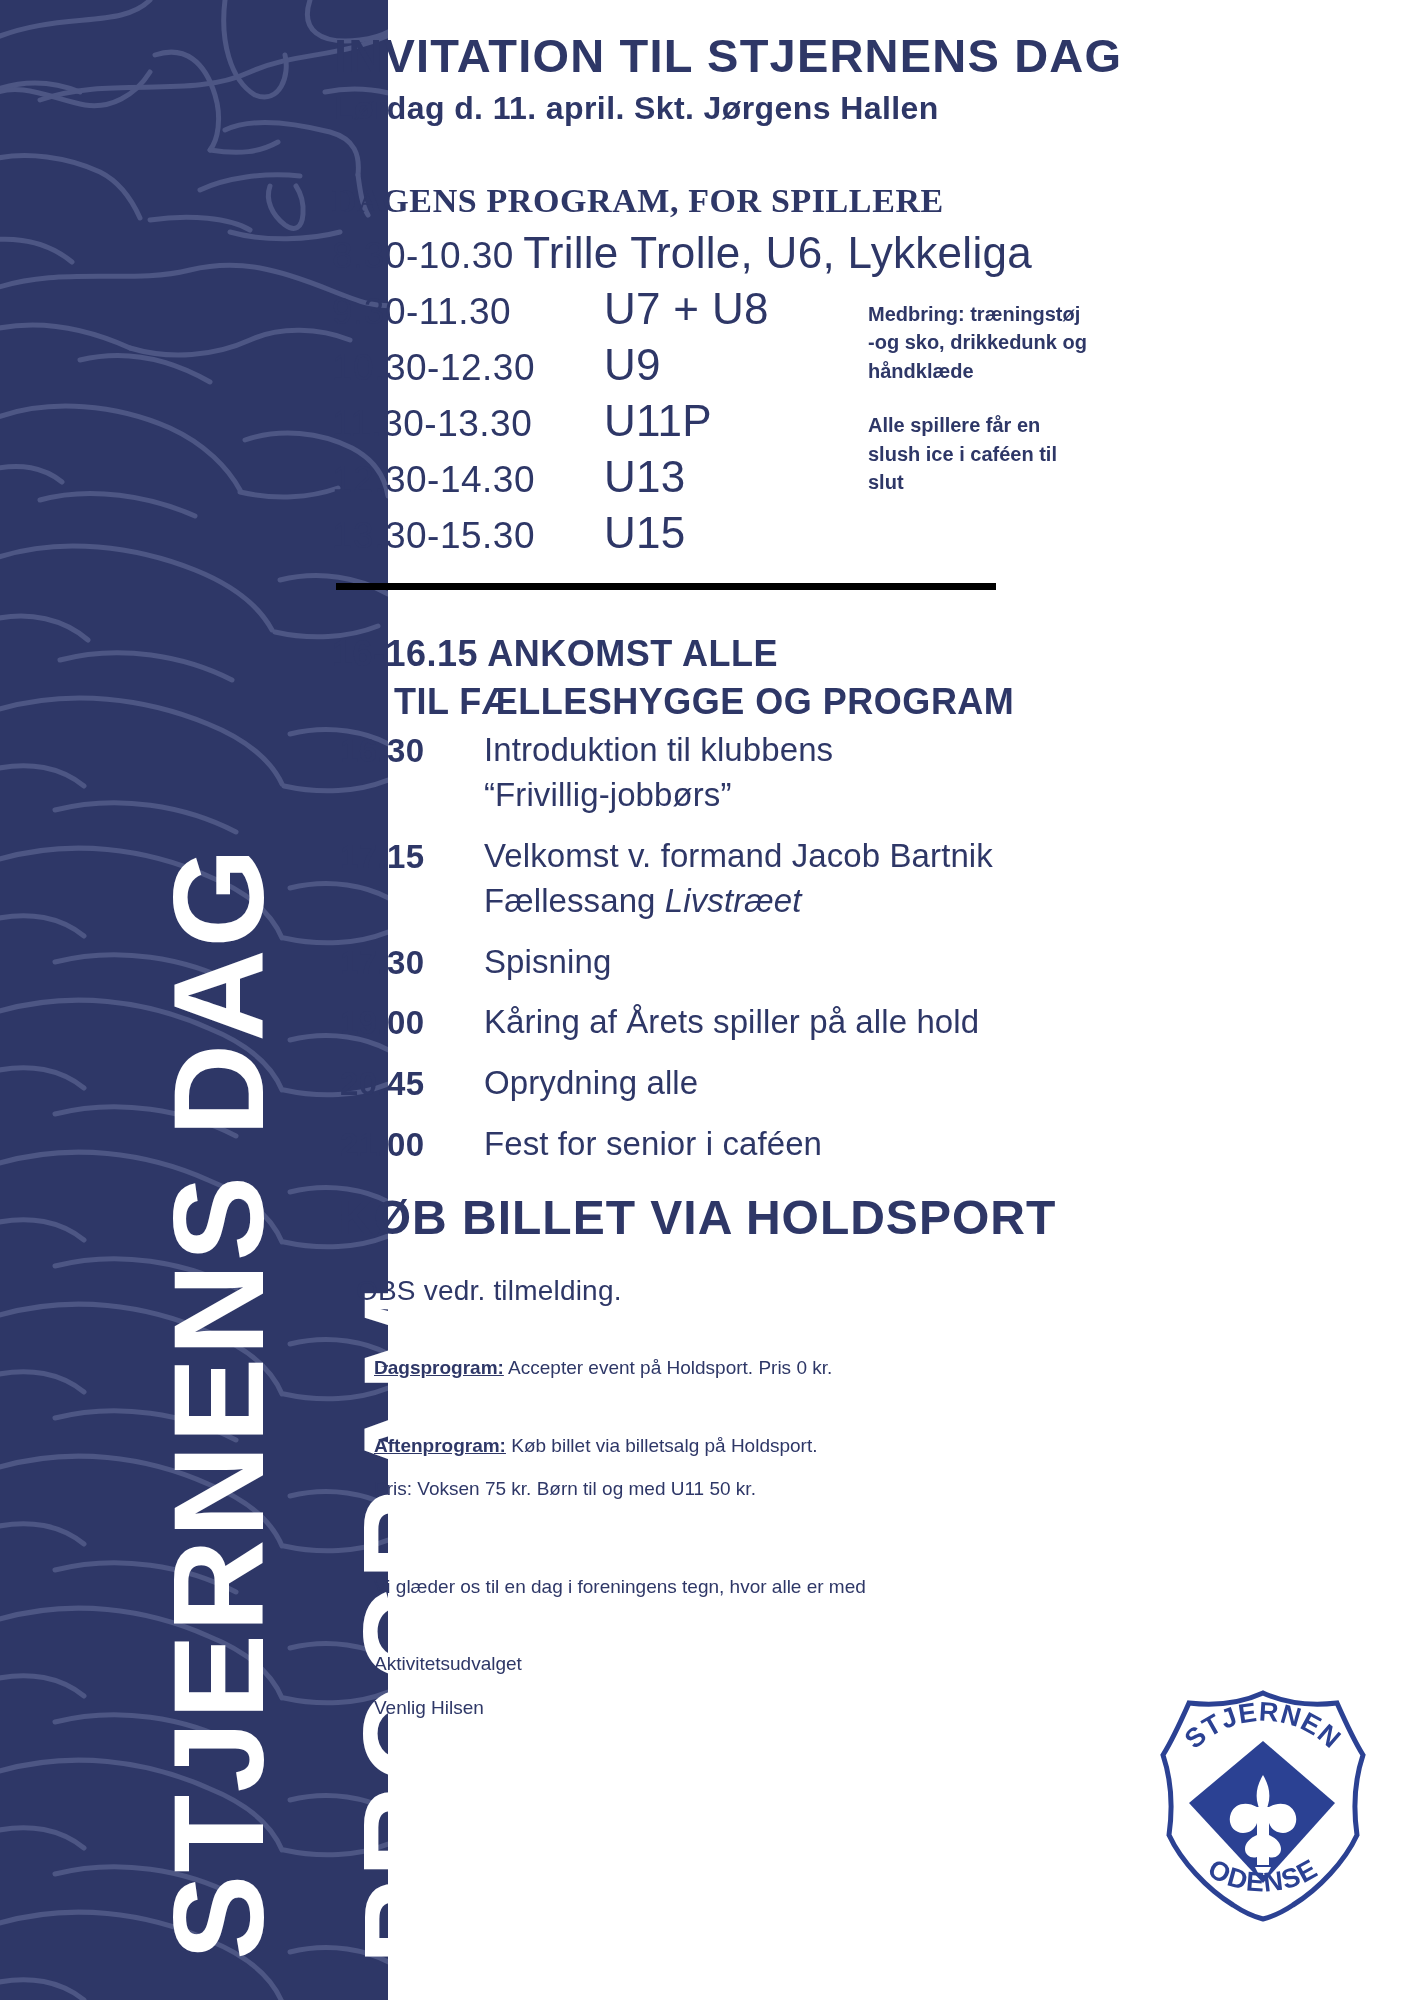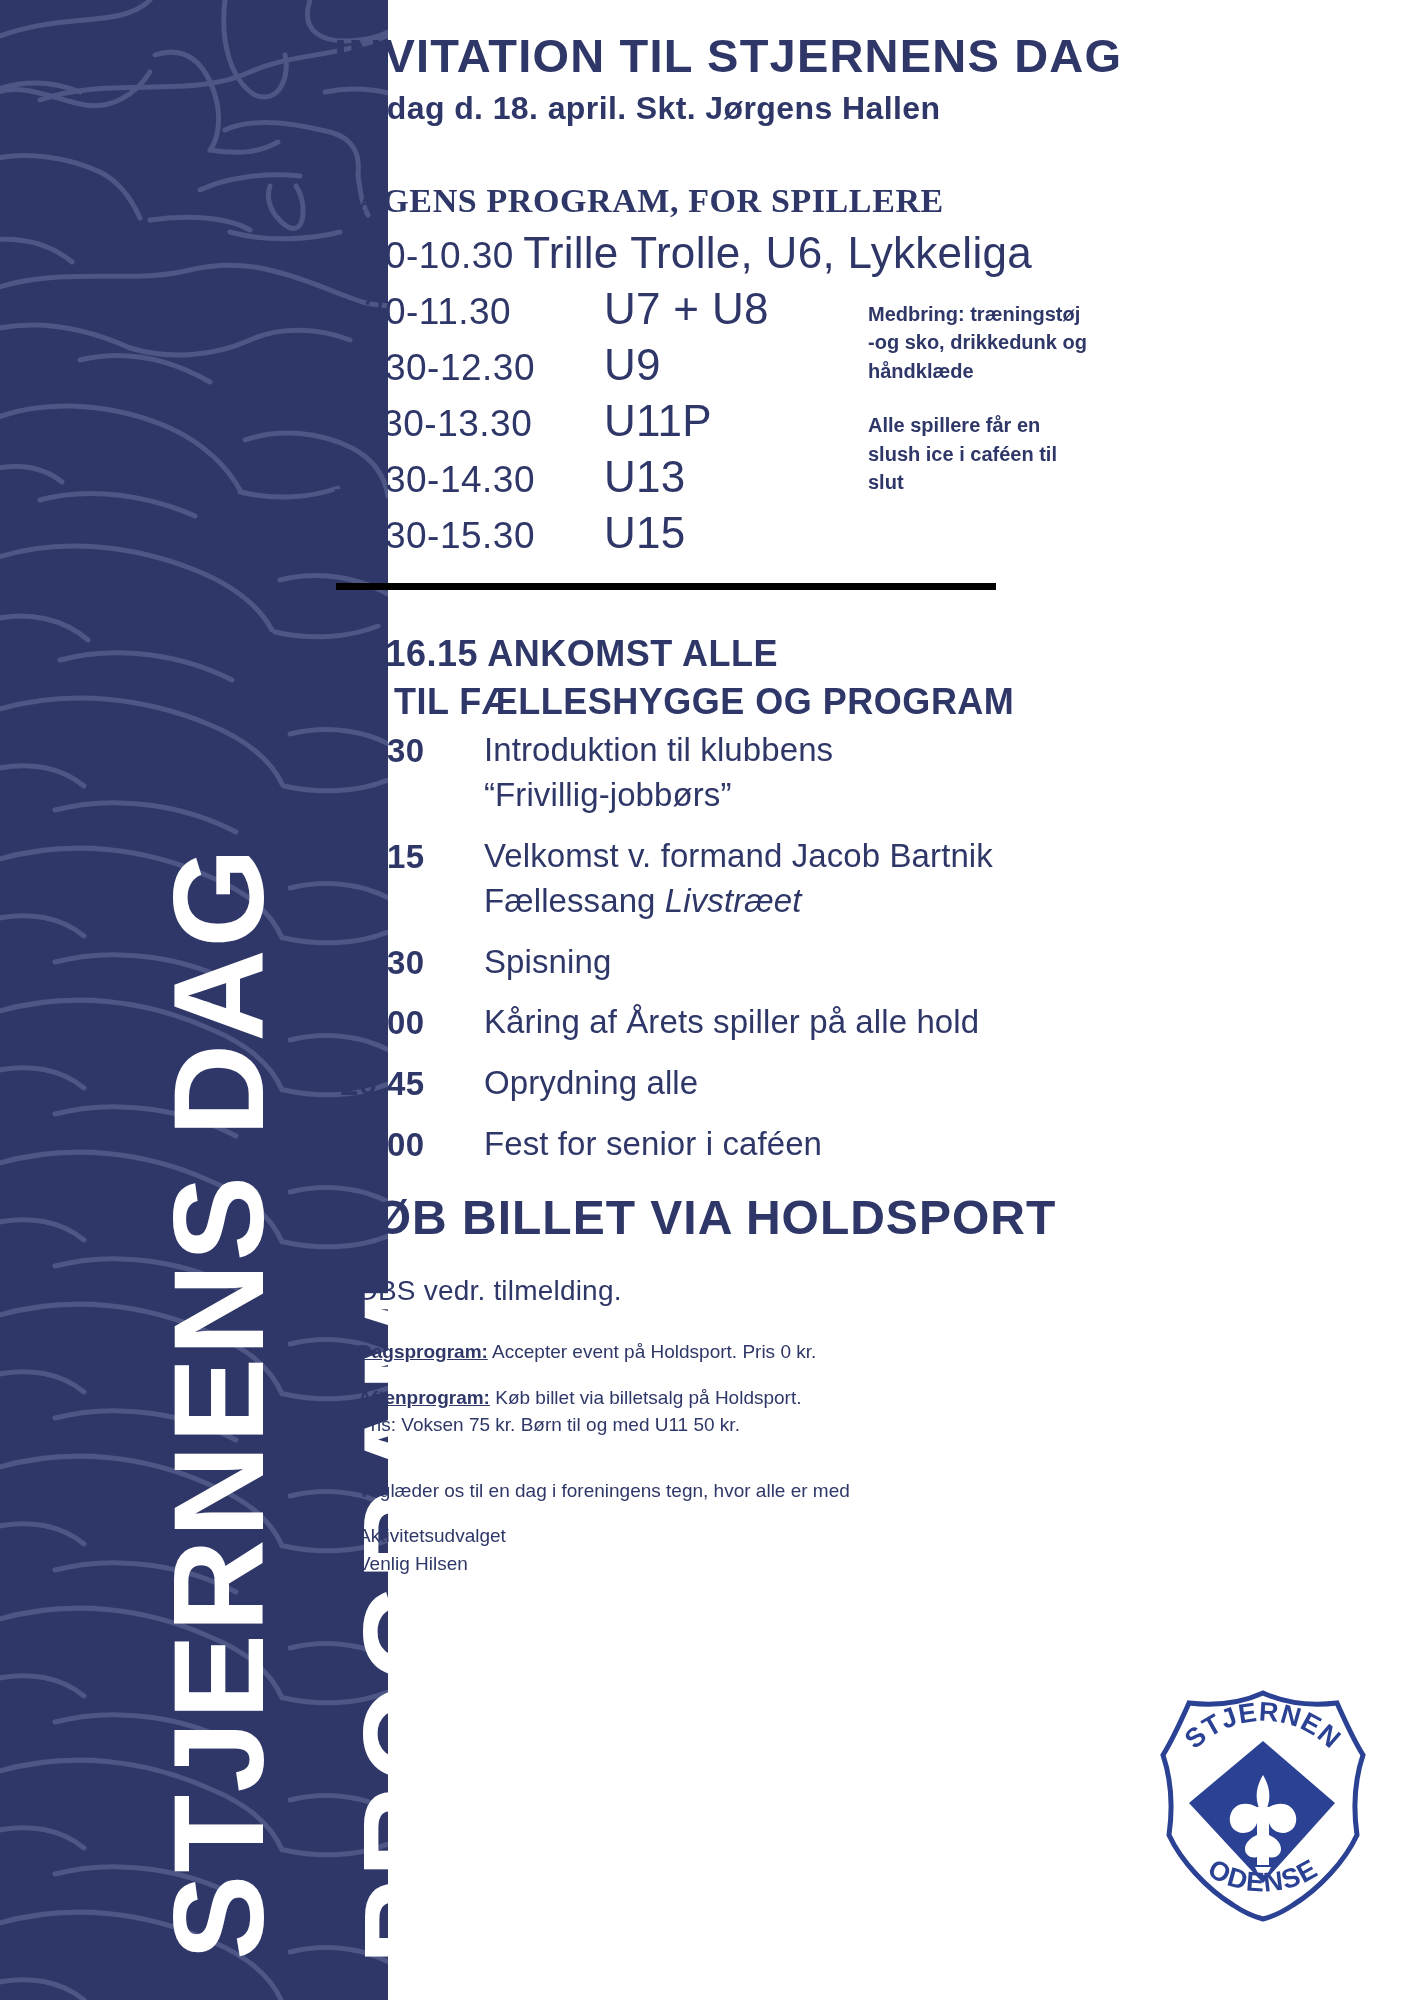--- a/index.html
+++ b/index.html
@@ -237,21 +237,21 @@
   .fineprint {
     position: absolute;
     left: -30px;
     top: 1338px;
     width: 580px;
     color: #2e3767;
     font-family: "Liberation Sans", sans-serif;
     font-size: 19px;
     line-height: 1.45;
   }
-  .fineprint p { margin: 0; }
+  .fineprint p { margin: 16px; }
   .fineprint .lead {
     font-weight: 700;
     text-decoration: underline;
   }
   .fp-gap-sm { height: 18px; }
   .fp-gap-lg { height: 38px; }
 
   
   .badge {
     position: absolute;
@@ -349,21 +349,21 @@
 
     <div class="vertical-text-wrap">
       <div class="vtext vtext-1">STJERNENS DAG</div>
       <div class="vtext vtext-2">PROGRAM</div>
     </div>
   </div>
 
   <div class="content">
 
     <div class="title">INVITATION TIL STJERNENS DAG</div>
-    <div class="subtitle">Lørdag d. 18. april. Skt. Jørgens Hallen</div>
+    <div class="subtitle">Lørdag d. 11. april. Skt. Jørgens Hallen</div>
 
     <div class="day-heading">DAGENS PROGRAM, FOR SPILLERE</div>
 
     <div class="day-table">
       <div class="day-row">
         <div class="day-time">8.30-10.30</div>
         <div class="day-label">Trille Trolle, U6, Lykkeliga</div>
       </div>
       <div class="day-row">
         <div class="day-time">9.30-11.30</div>

